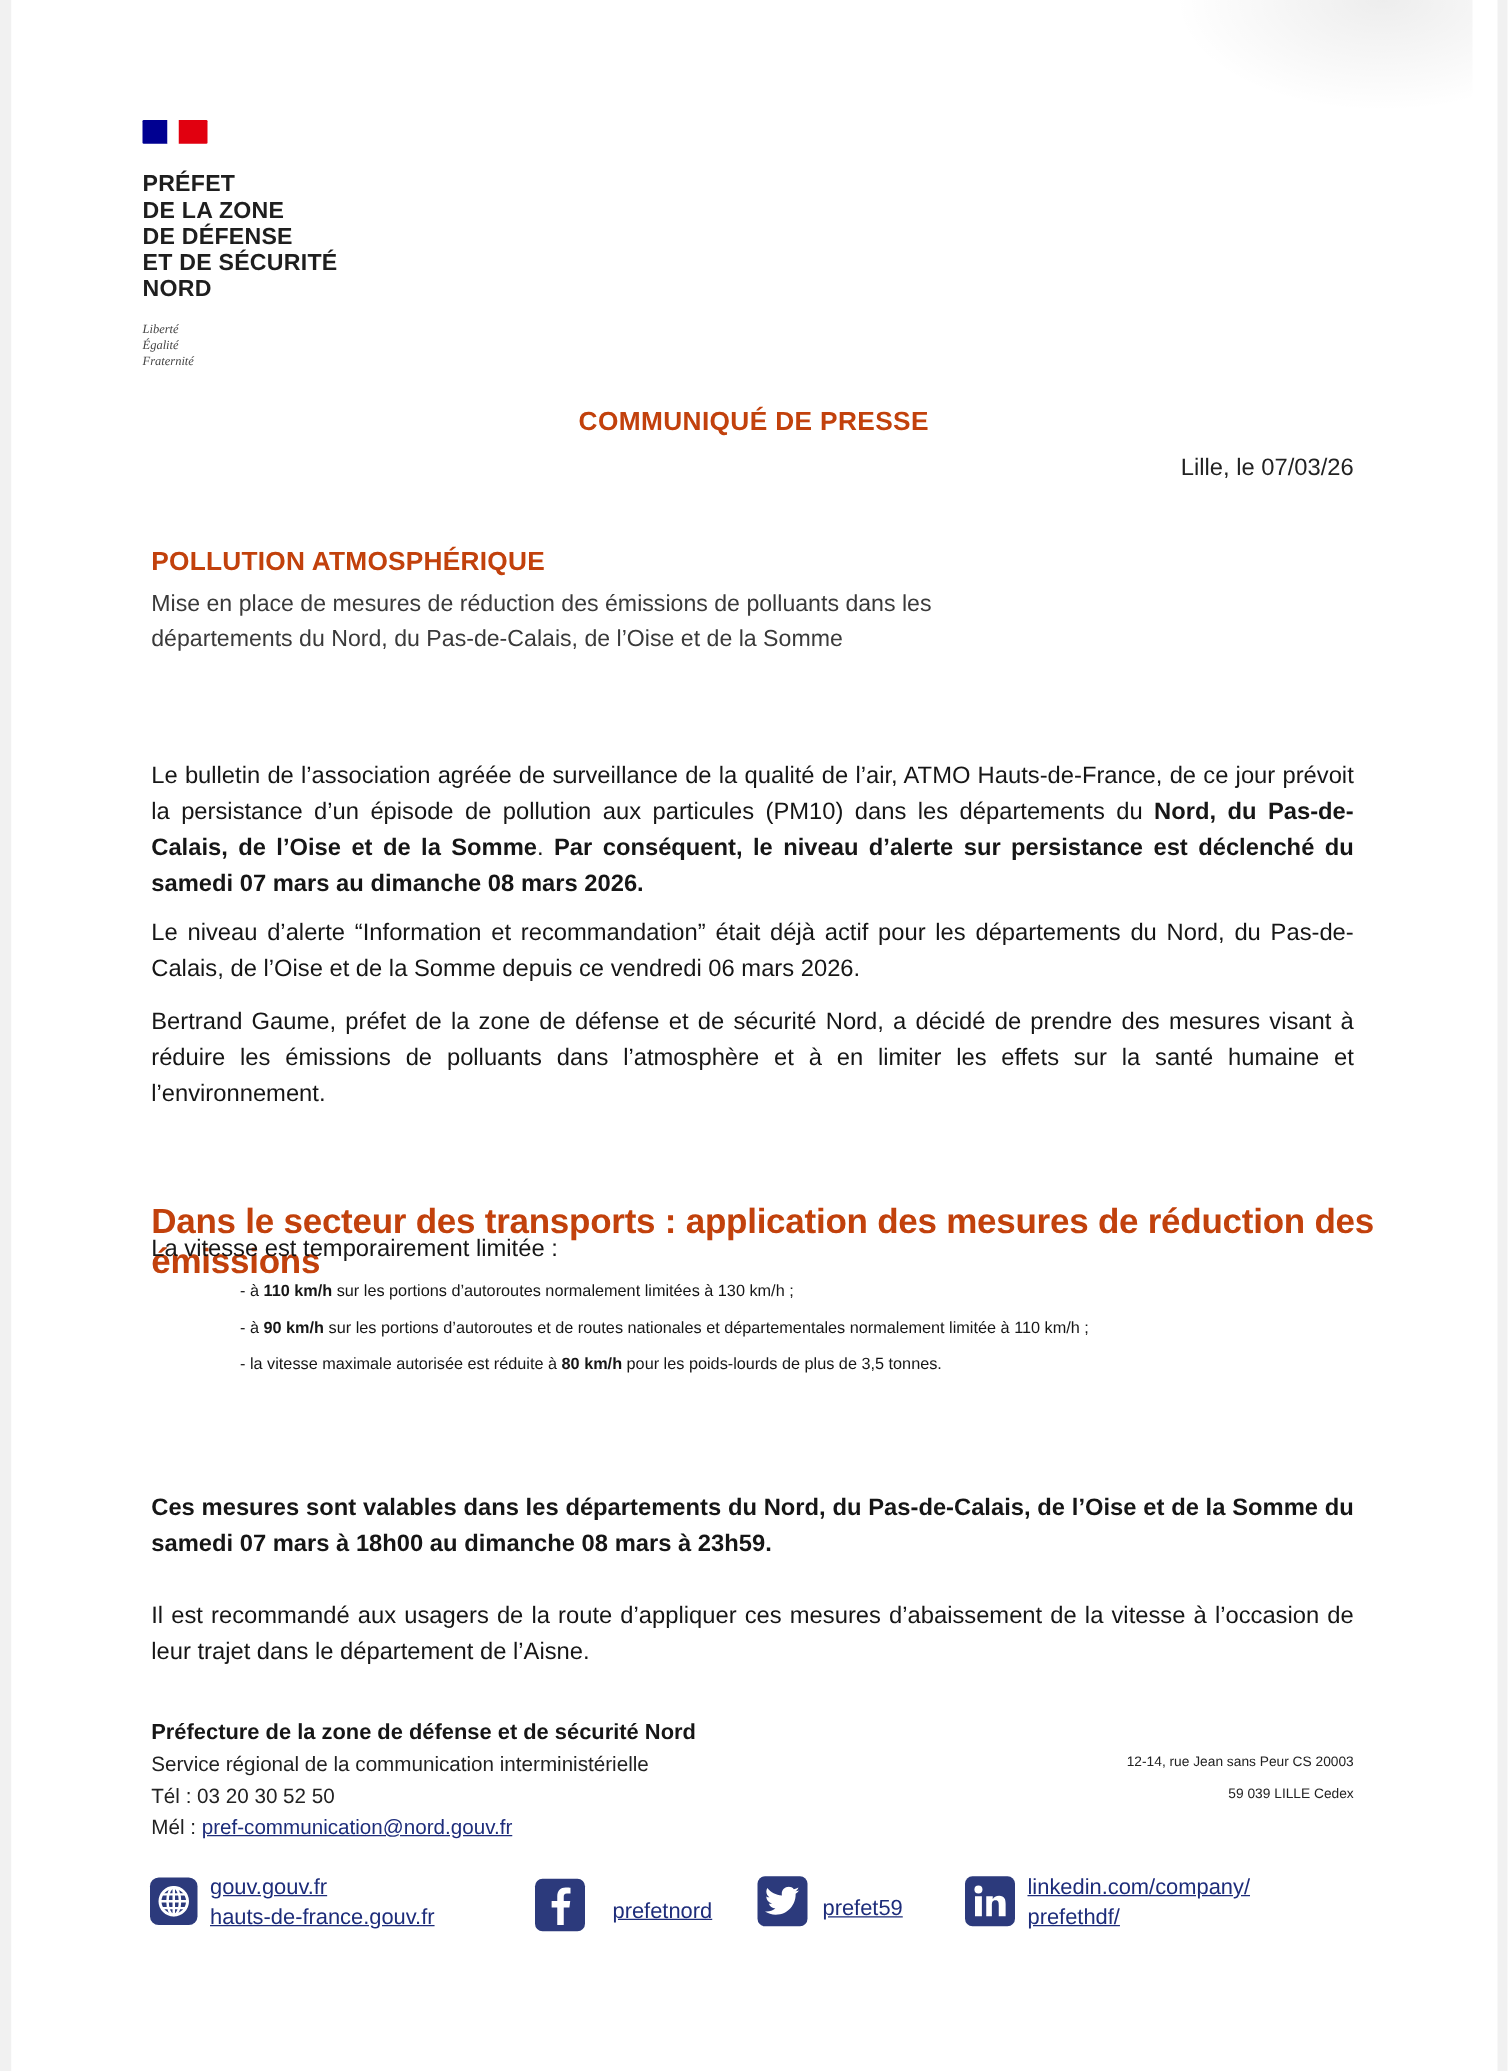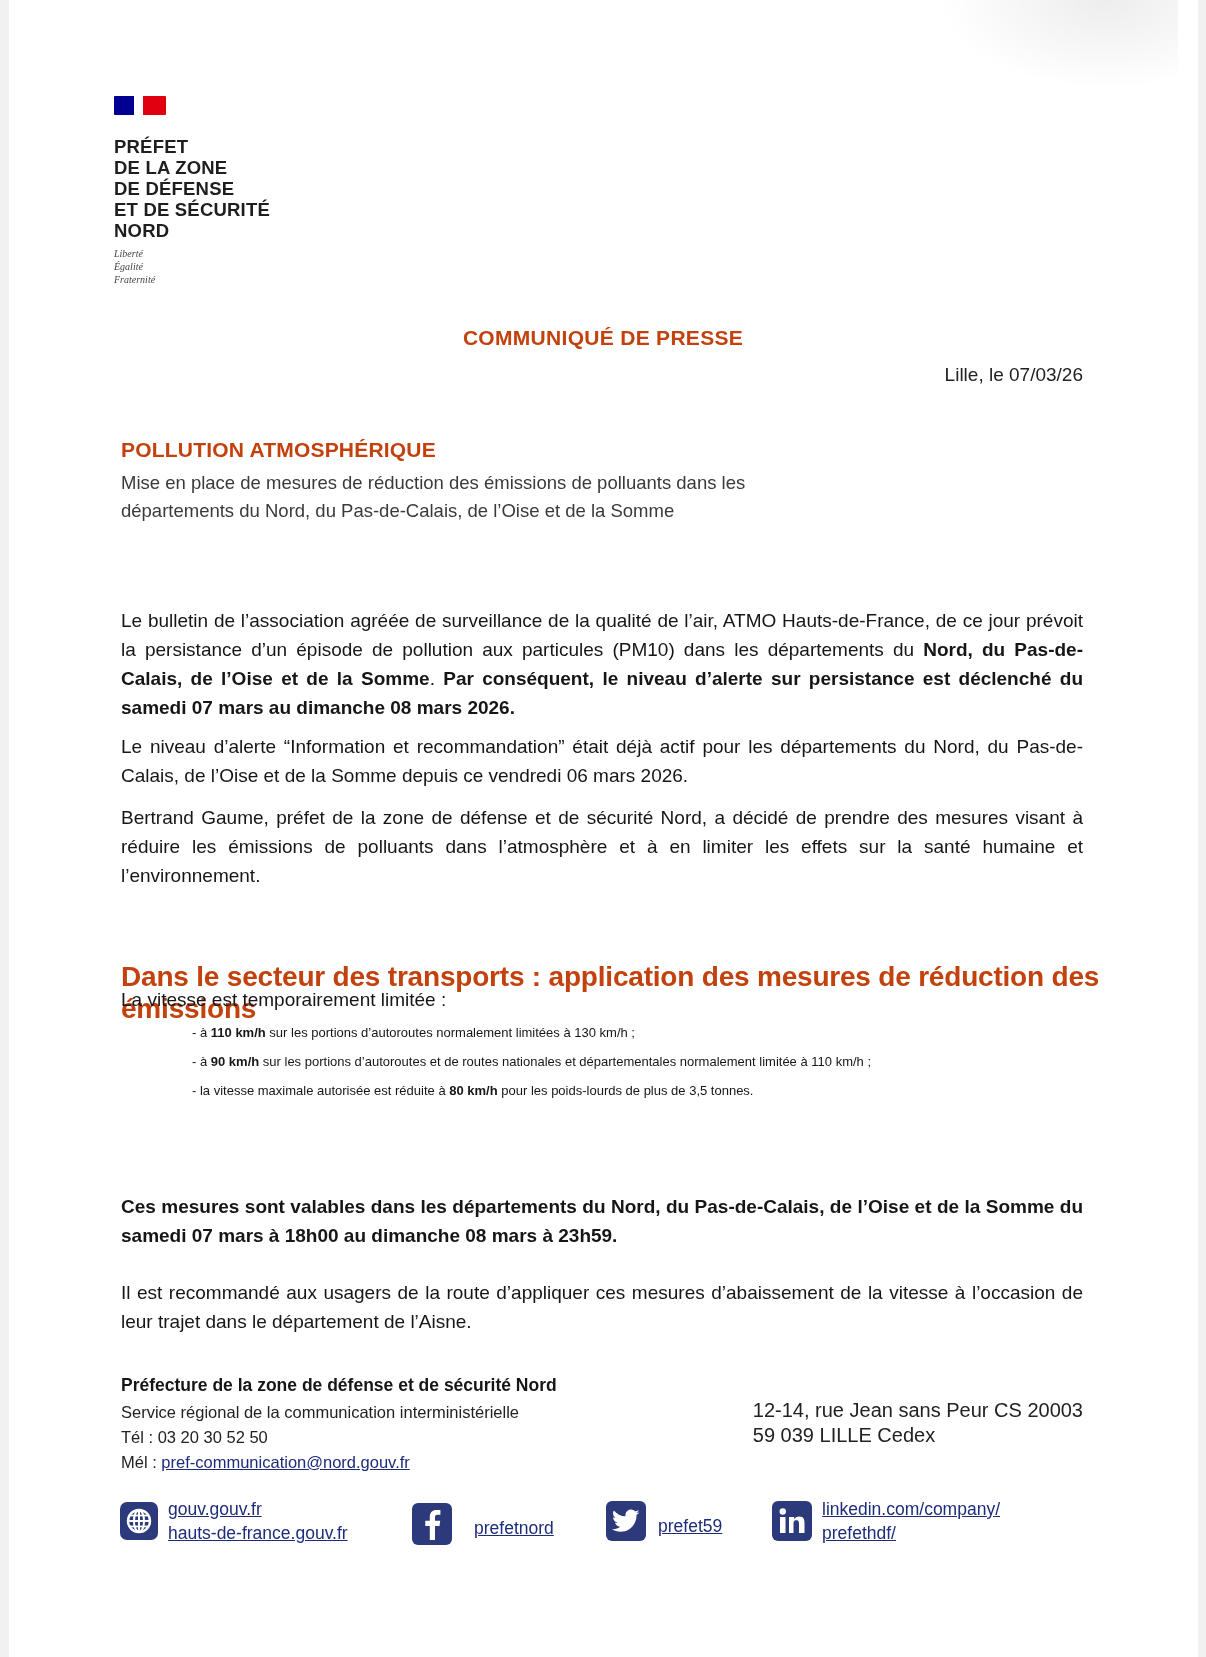--- a/index.html
+++ b/index.html
@@ -24,21 +24,21 @@
   .logo { left: 114px; top: 96px; width: 170px; }
   .flag { display: flex; width: 52px; height: 19px; }
   .flag .b { width: 20px; background: #000091; border-radius: 1px 0 0 1px; }
   .flag .w { width: 9px; background: #ffffff; }
   .flag .r { width: 23px; background: #e1000f; border-radius: 0 1px 1px 0; }
   .logo-title {
     margin-top: 21px; font-weight: bold; font-size: 18.5px; line-height: 21px;
     color: #1e1e1e; letter-spacing: 0.2px; white-space: pre-line;
   }
   .motto {
-    margin-top: 6px; font-family: "Liberation Serif", "DejaVu Serif", serif;
+    margin-top: 16px; font-family: "Liberation Serif", "DejaVu Serif", serif;
     font-style: italic; font-size: 10px; line-height: 13px; color: #444; white-space: pre-line;
   }
 
   .navy { color: #c2410c; }
   .press-title {
     left: 0; width: 1206px; top: 326px; text-align: center;
     font-weight: bold; font-size: 21px; letter-spacing: 0.3px;
   }
   .dateline { right: 123px; top: 364px; font-size: 19px; color: #222; }
 
@@ -54,30 +54,30 @@
   .section-h { left: 121px; top: 945px; font-weight: bold; font-size: 28px; letter-spacing: -0.2px; margin-top: 16px; }
   .speed-intro { left: 121px; top: 989px; font-size: 19px; }
   .speed-list { left: 192px; top: 1018px; width: 880px; margin: 0; padding: 0; list-style: none; font-size: 13px; line-height: 29px; text-align: justify; }
   .speed-list li { margin: 0; }
   .validity { top: 1192px; font-weight: bold; }
   .reco { top: 1278px; }
 
   .footer-org { left: 121px; top: 1375px; font-weight: bold; font-size: 17.5px; }
   .footer-info { left: 121px; top: 1400px; font-size: 16.5px; line-height: 25px; color: #222; }
   .footer-info a, .social a { color: #1d2c7a; text-decoration: underline; }
-  .footer-addr { right: 123px; top: 1398px; text-align: left; font-size: 20px; line-height: 25px; color: #222; }
+  .footer-addr { right: 123px; top: 1398px; text-align: right; font-size: 11px; line-height: 25px; color: #222; }
 
   .social { top: 1497px; display: flex; align-items: center; font-size: 17.5px; line-height: 24px; }
   .social .ico {
     width: 40px; height: 42px; border-radius: 6px; background: #2c3a7c;
     display: flex; align-items: center; justify-content: center; flex: none;
   }
   .social .links { margin-left: 10px; display: flex; flex-direction: column; }
   .s-web { left: 120px; }
-  .s-fb { left: 412px; }
+  .s-fb { left: 428px; }
   .s-tw { left: 606px; }
   .s-li { left: 772px; }
 </style>
 </head>
 <body>
 
 <div class="page">
   <div class="shadow-tr"></div>
 </div>
 

